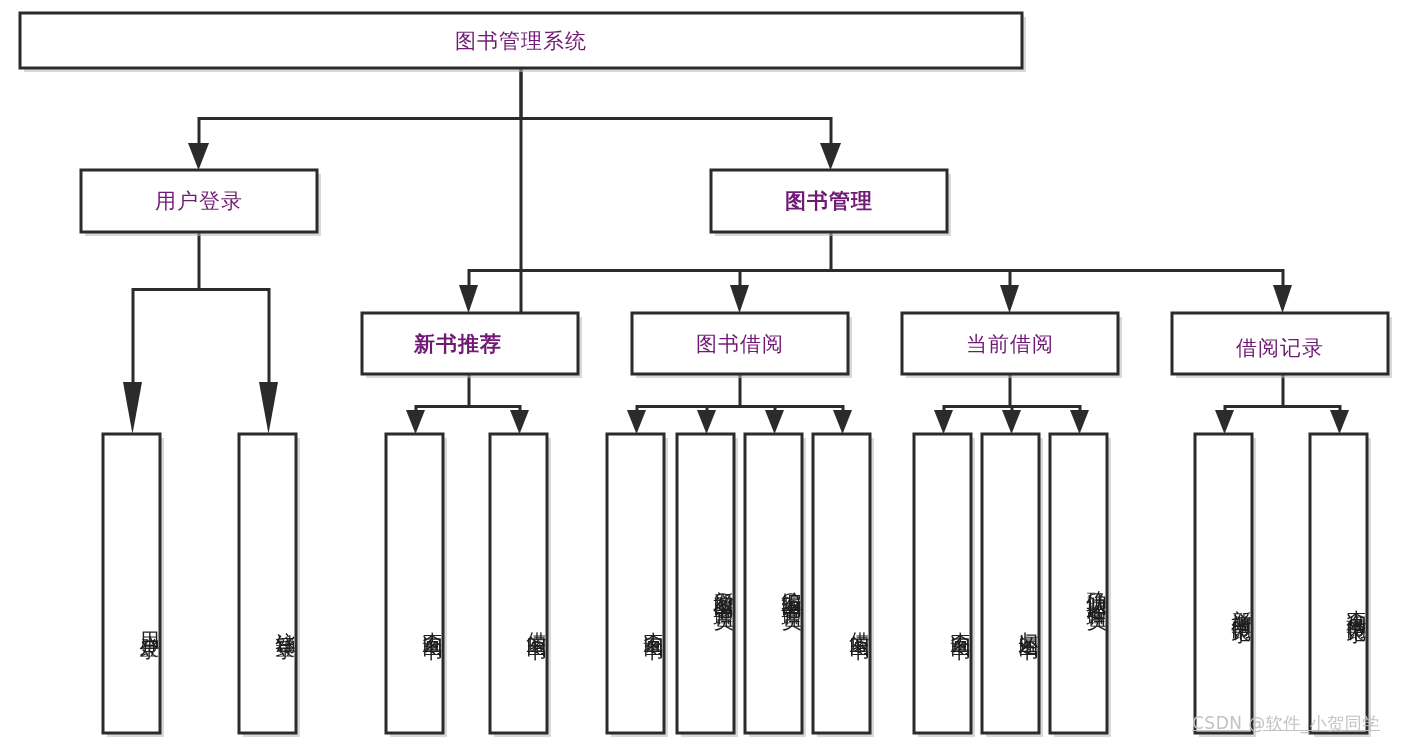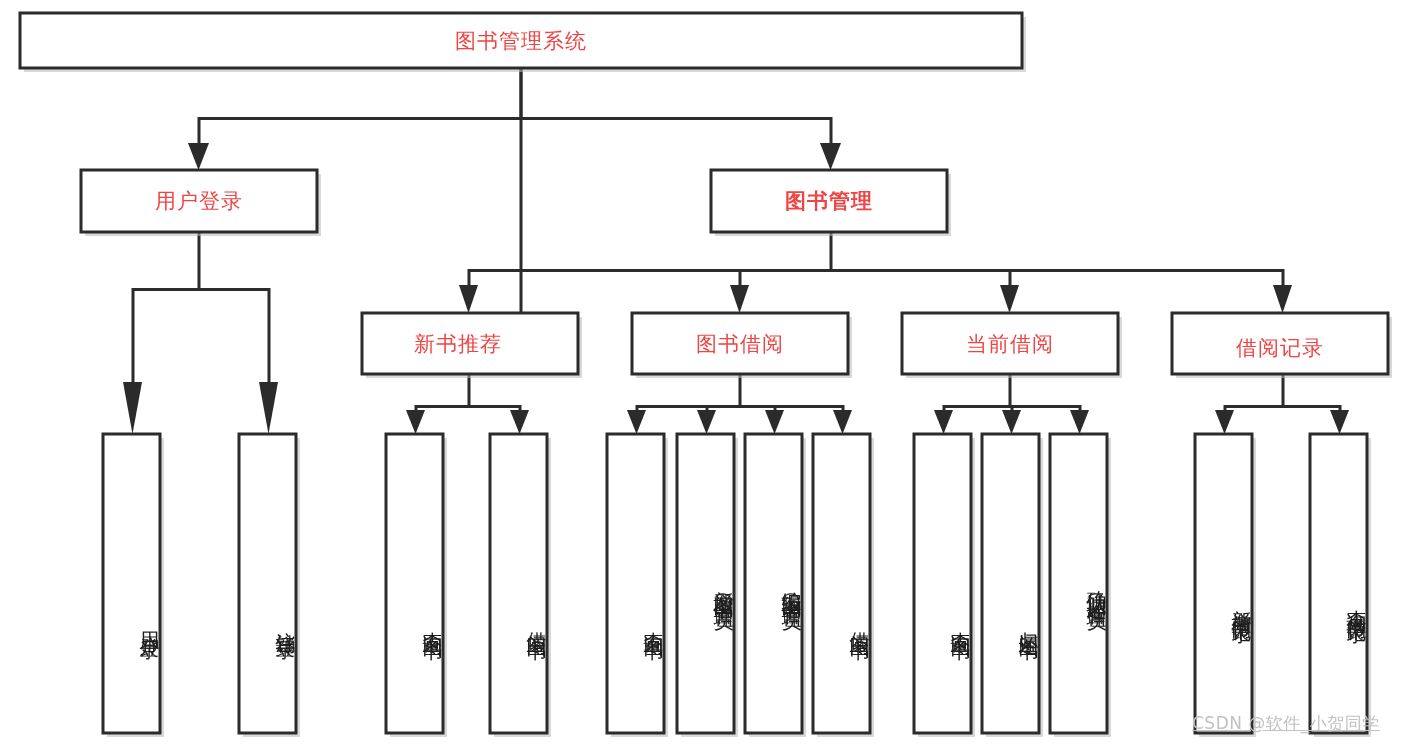--- a/index.html
+++ b/index.html
@@ -43,21 +43,21 @@
   .arrow-head {
     fill: #2b2b2b;
     stroke: none;
   }
   .h-label {
     position: absolute;
     display: flex;
     align-items: center;
     justify-content: center;
     font-size: 21px;
-    color: #ef4444;
+    color: #701a75;
     letter-spacing: 1px;
     white-space: nowrap;
     pointer-events: none;
   }
   .v-label {
     position: absolute;
     display: flex;
     align-items: center;
     justify-content: flex-start;
     flex-direction: column;
@@ -255,21 +255,21 @@
       <rect class="node-shadow" x="1314" y="438" width="57" height="299"></rect>
       <rect class="node-rect" x="1310" y="434" width="57" height="299"></rect>
     </g>
   </svg>
 
   <div class="h-label" style="left:20px; top:13px; width:1002px; height:55px;">图书管理系统</div>
 
   <div class="h-label" style="left:81px; top:170px; width:236px; height:62px;">用户登录</div>
   <div class="h-label" style="left:711px; top:170px; width:236px; height:62px;font-weight:bold;">图书管理</div>
 
-  <div class="h-label" style="left:362px; top:313px; width:192px; height:61px;">新书推荐</div>
+  <div class="h-label" style="left:362px; top:313px; width:192px; height:61px;font-weight:bold;">新书推荐</div>
   <div class="h-label" style="left:902px; top:313px; width:216px; height:61px;">当前借阅</div>
   <div class="h-label" style="left:632px; top:313px; width:216px; height:61px;">图书借阅</div>
   <div class="h-label" style="left:1172px; top:313px; width:216px; height:69px;">借阅记录</div>
 
   <div class="v-label" style="left:103px; top:510px; width:57px; height:223px;">用户登录</div>
   <div class="v-label" style="left:239px; top:510px; width:57px; height:223px;">注销登录</div>
 
   <div class="v-label" style="left:386px; top:510px; width:57px; height:223px;">查询图书</div>
   <div class="v-label" style="left:490px; top:510px; width:57px; height:223px;">借阅图书</div>
 

